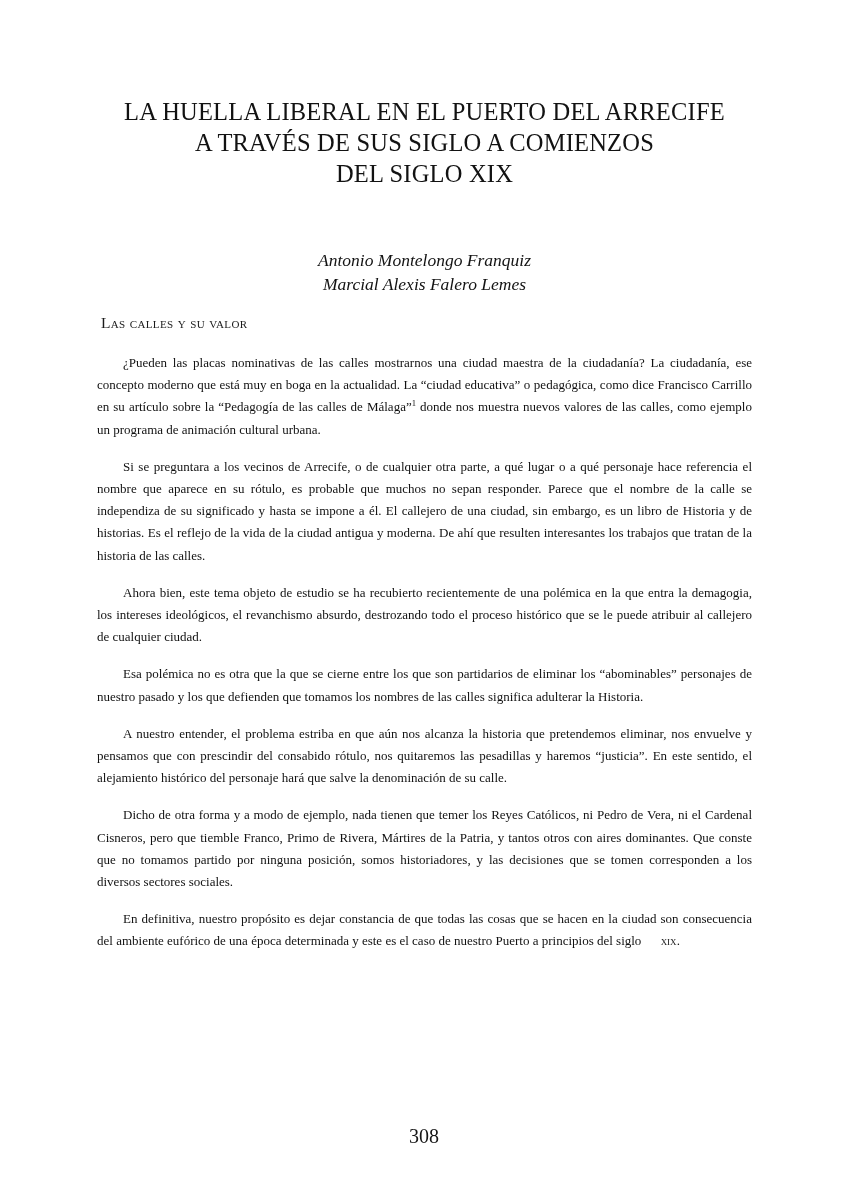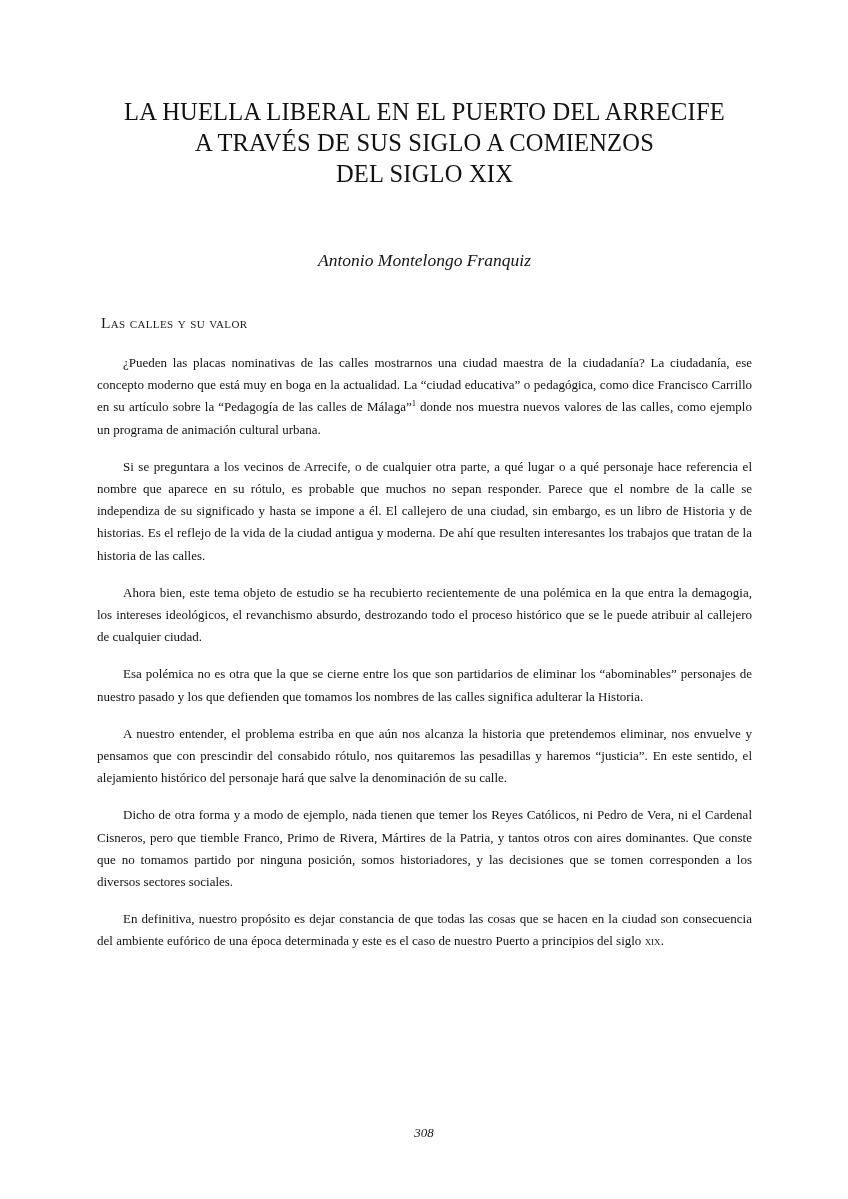--- a/index.html
+++ b/index.html
@@ -90,47 +90,48 @@
   p.para:last-child {
     margin-bottom: 0;
   }
   sup.footnote-marker {
     font-size: 0.66em;
     vertical-align: super;
     line-height: 0;
   }
   .smallcaps {
     font-variant: small-caps;
+    margin-left: 16px;
   }
 
   
   .folio {
     position: absolute;
     left: 0;
     top: 1125px;
     width: 848px;
     text-align: center;
-    font-size: 13px;
-    font-style: italic;
+    font-size: 20px;
     color: #171717;
   }
 </style>
 </head>
 <body>
 
 <div class="page">
 
   <div class="title-block">
     <div class="title-line">LA HUELLA LIBERAL EN EL PUERTO DEL ARRECIFE</div>
     <div class="title-line">A TRAVÉS DE SUS SIGLO A COMIENZOS</div>
     <div class="title-line">DEL SIGLO XIX</div>
   </div>
 
   <div class="authors">
     <div class="author-line">Antonio Montelongo Franquiz</div>
+    <div class="author-line">Marcial Alexis Falero Lemes</div>
   </div>
 
   <div class="section-heading">Las calles y su valor</div>
 
   <div class="body-text">
 
     <p class="para"><span>¿Pueden las placas nominativas de las calles mostrarnos una ciudad maestra de la ciudadanía? La ciudadanía, ese concepto moderno que está muy en boga en la actualidad. La “ciudad educativa” o pedagógica, como dice Francisco Carrillo en su artículo sobre la “Pedagogía de las calles de Málaga”</span><sup class="footnote-marker">1</sup><span> donde nos muestra nuevos valores de las calles, como ejemplo un programa de animación cultural urbana.</span></p>
 
     <p class="para">Si se preguntara a los vecinos de Arrecife, o de cualquier otra parte, a qué lugar o a qué personaje hace referencia el nombre que aparece en su rótulo, es probable que muchos no sepan responder. Parece que el nombre de la calle se independiza de su significado y hasta se impone a él. El callejero de una ciudad, sin embargo, es un libro de Historia y de historias. Es el reflejo de la vida de la ciudad antigua y moderna. De ahí que resulten interesantes los trabajos que tratan de la historia de las calles.</p>
 

